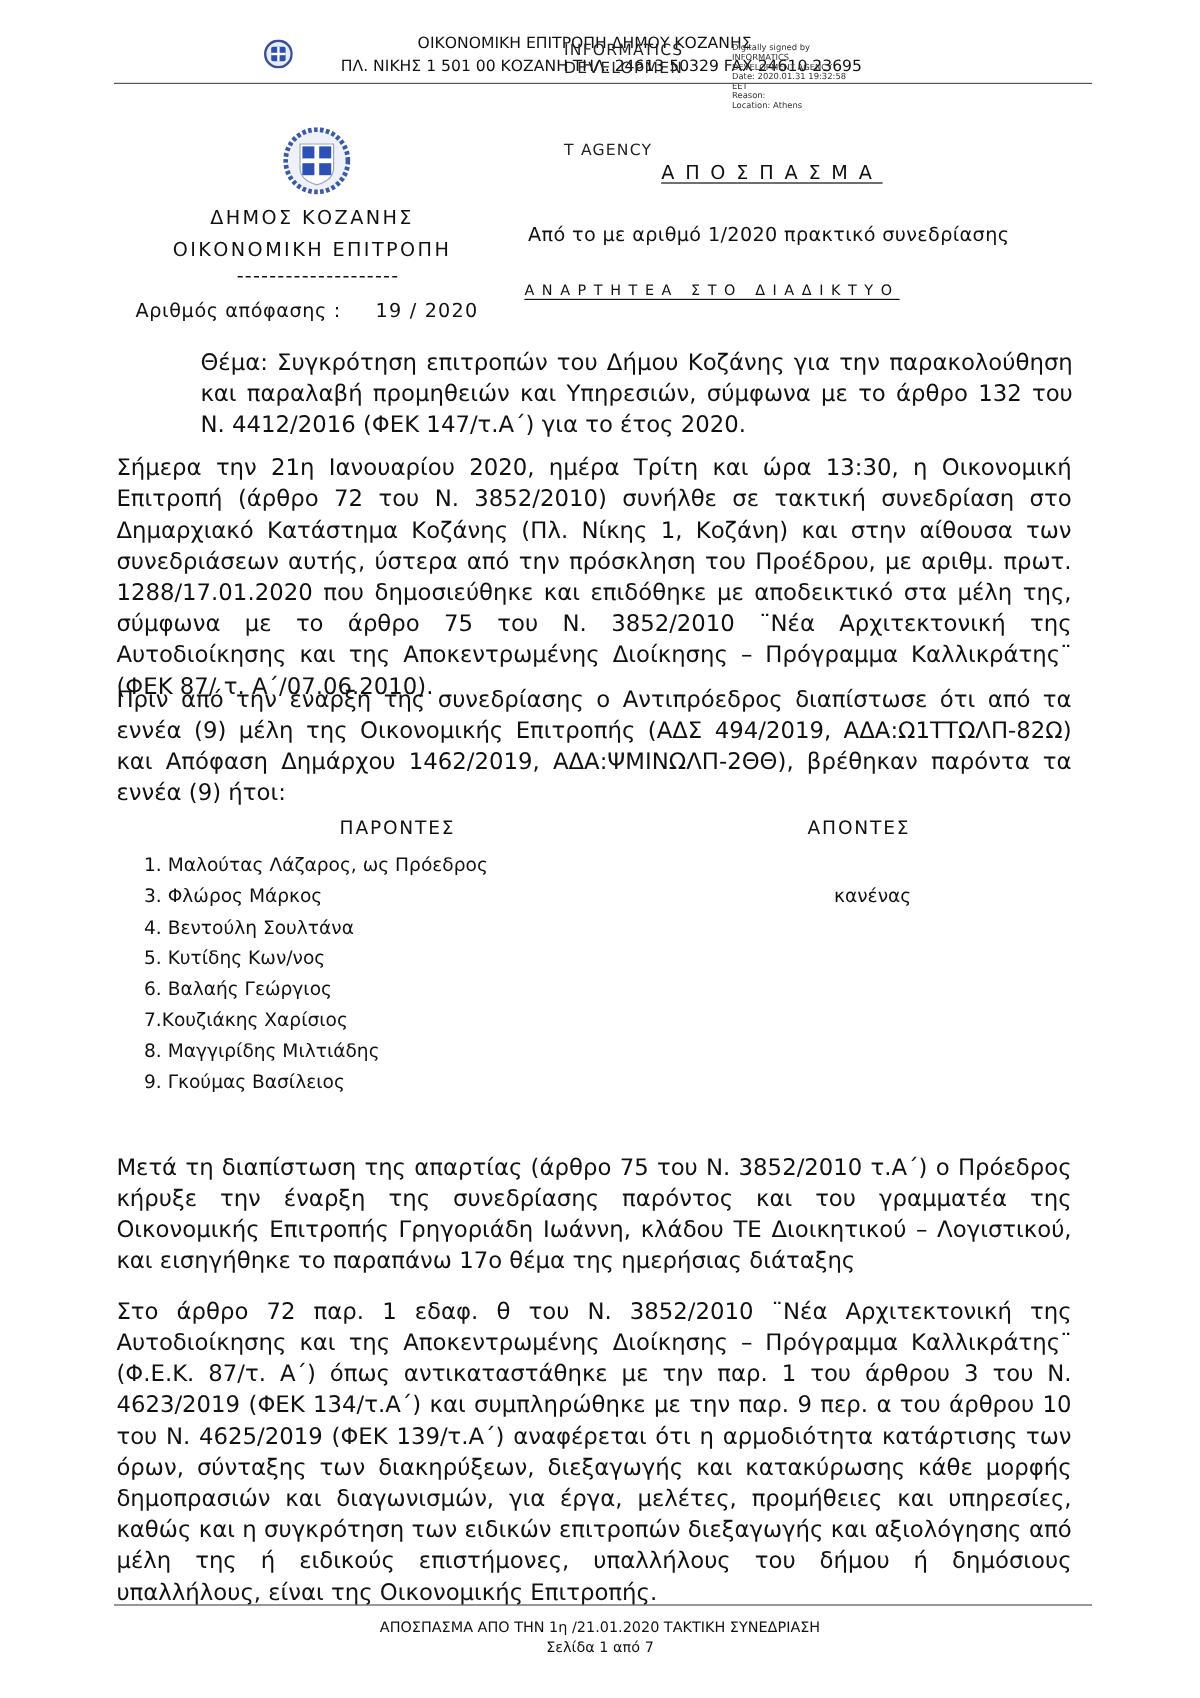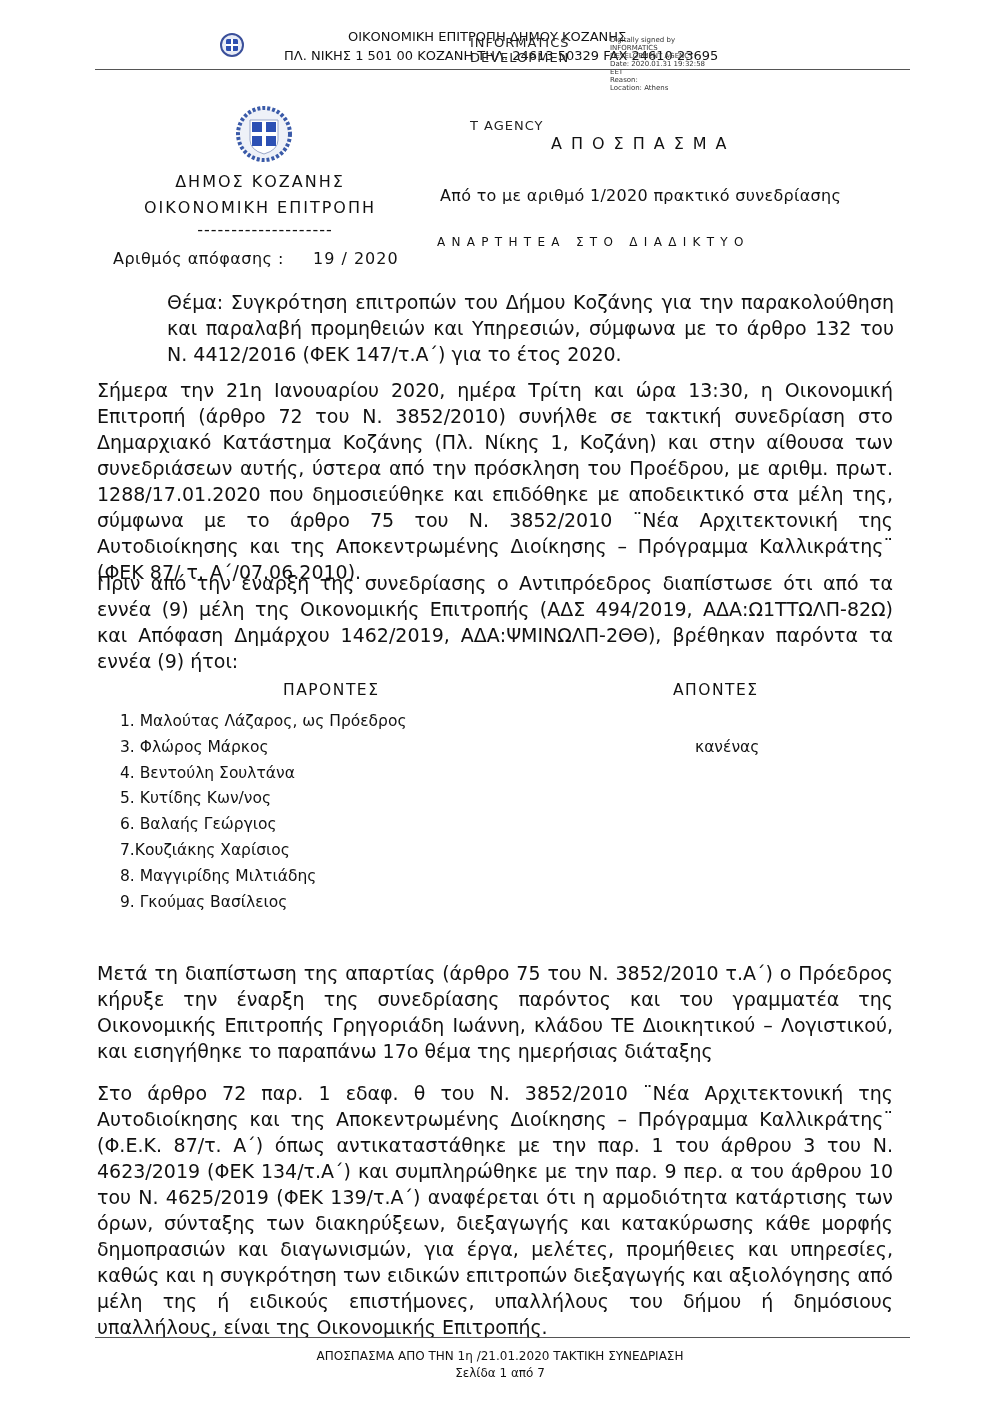--- a/index.html
+++ b/index.html
@@ -8,21 +8,21 @@
     font-family: "DejaVu Sans", sans-serif; color: #111;
   }
   .abs { position: absolute; }
   .hdr-line { font-size: 13px; letter-spacing: 0px; white-space: nowrap; }
   .rule { position: absolute; left: 95px; width: 815px; height: 1px; background: #555; }
   .sig { font-size: 7px; line-height: 8px; color: #333; margin-left: 42px; }
   .sig-big { font-size: 13px; line-height: 14px; color: #222; letter-spacing: 1px; }
   .emblem-small { left: 220px; top: 33px; width: 24px; height: 24px; }
   .emblem-big { left: 236px; top: 106px; width: 56px; height: 56px; }
   .org { font-size: 16px; letter-spacing: 2px; text-align: center; white-space: nowrap; }
-  .u { text-underline-offset: 3px; text-align: right; }
+  .u { text-decoration: underline; text-underline-offset: 3px; text-align: right; }
   .title { font-size: 16px; letter-spacing: 9px; }
   .para {
     position: absolute; left: 97px; width: 796px; font-size: 19px; line-height: 26px;
     text-align: justify; text-align-last: left;
   }
   .subject { left: 167px; width: 727px; }
   .list { font-size: 15.5px; line-height: 25.8px; }
   .footer { font-size: 12px; text-align: center; width: 1000px; left: 0; line-height: 17px; }
 </style>
 </head>

